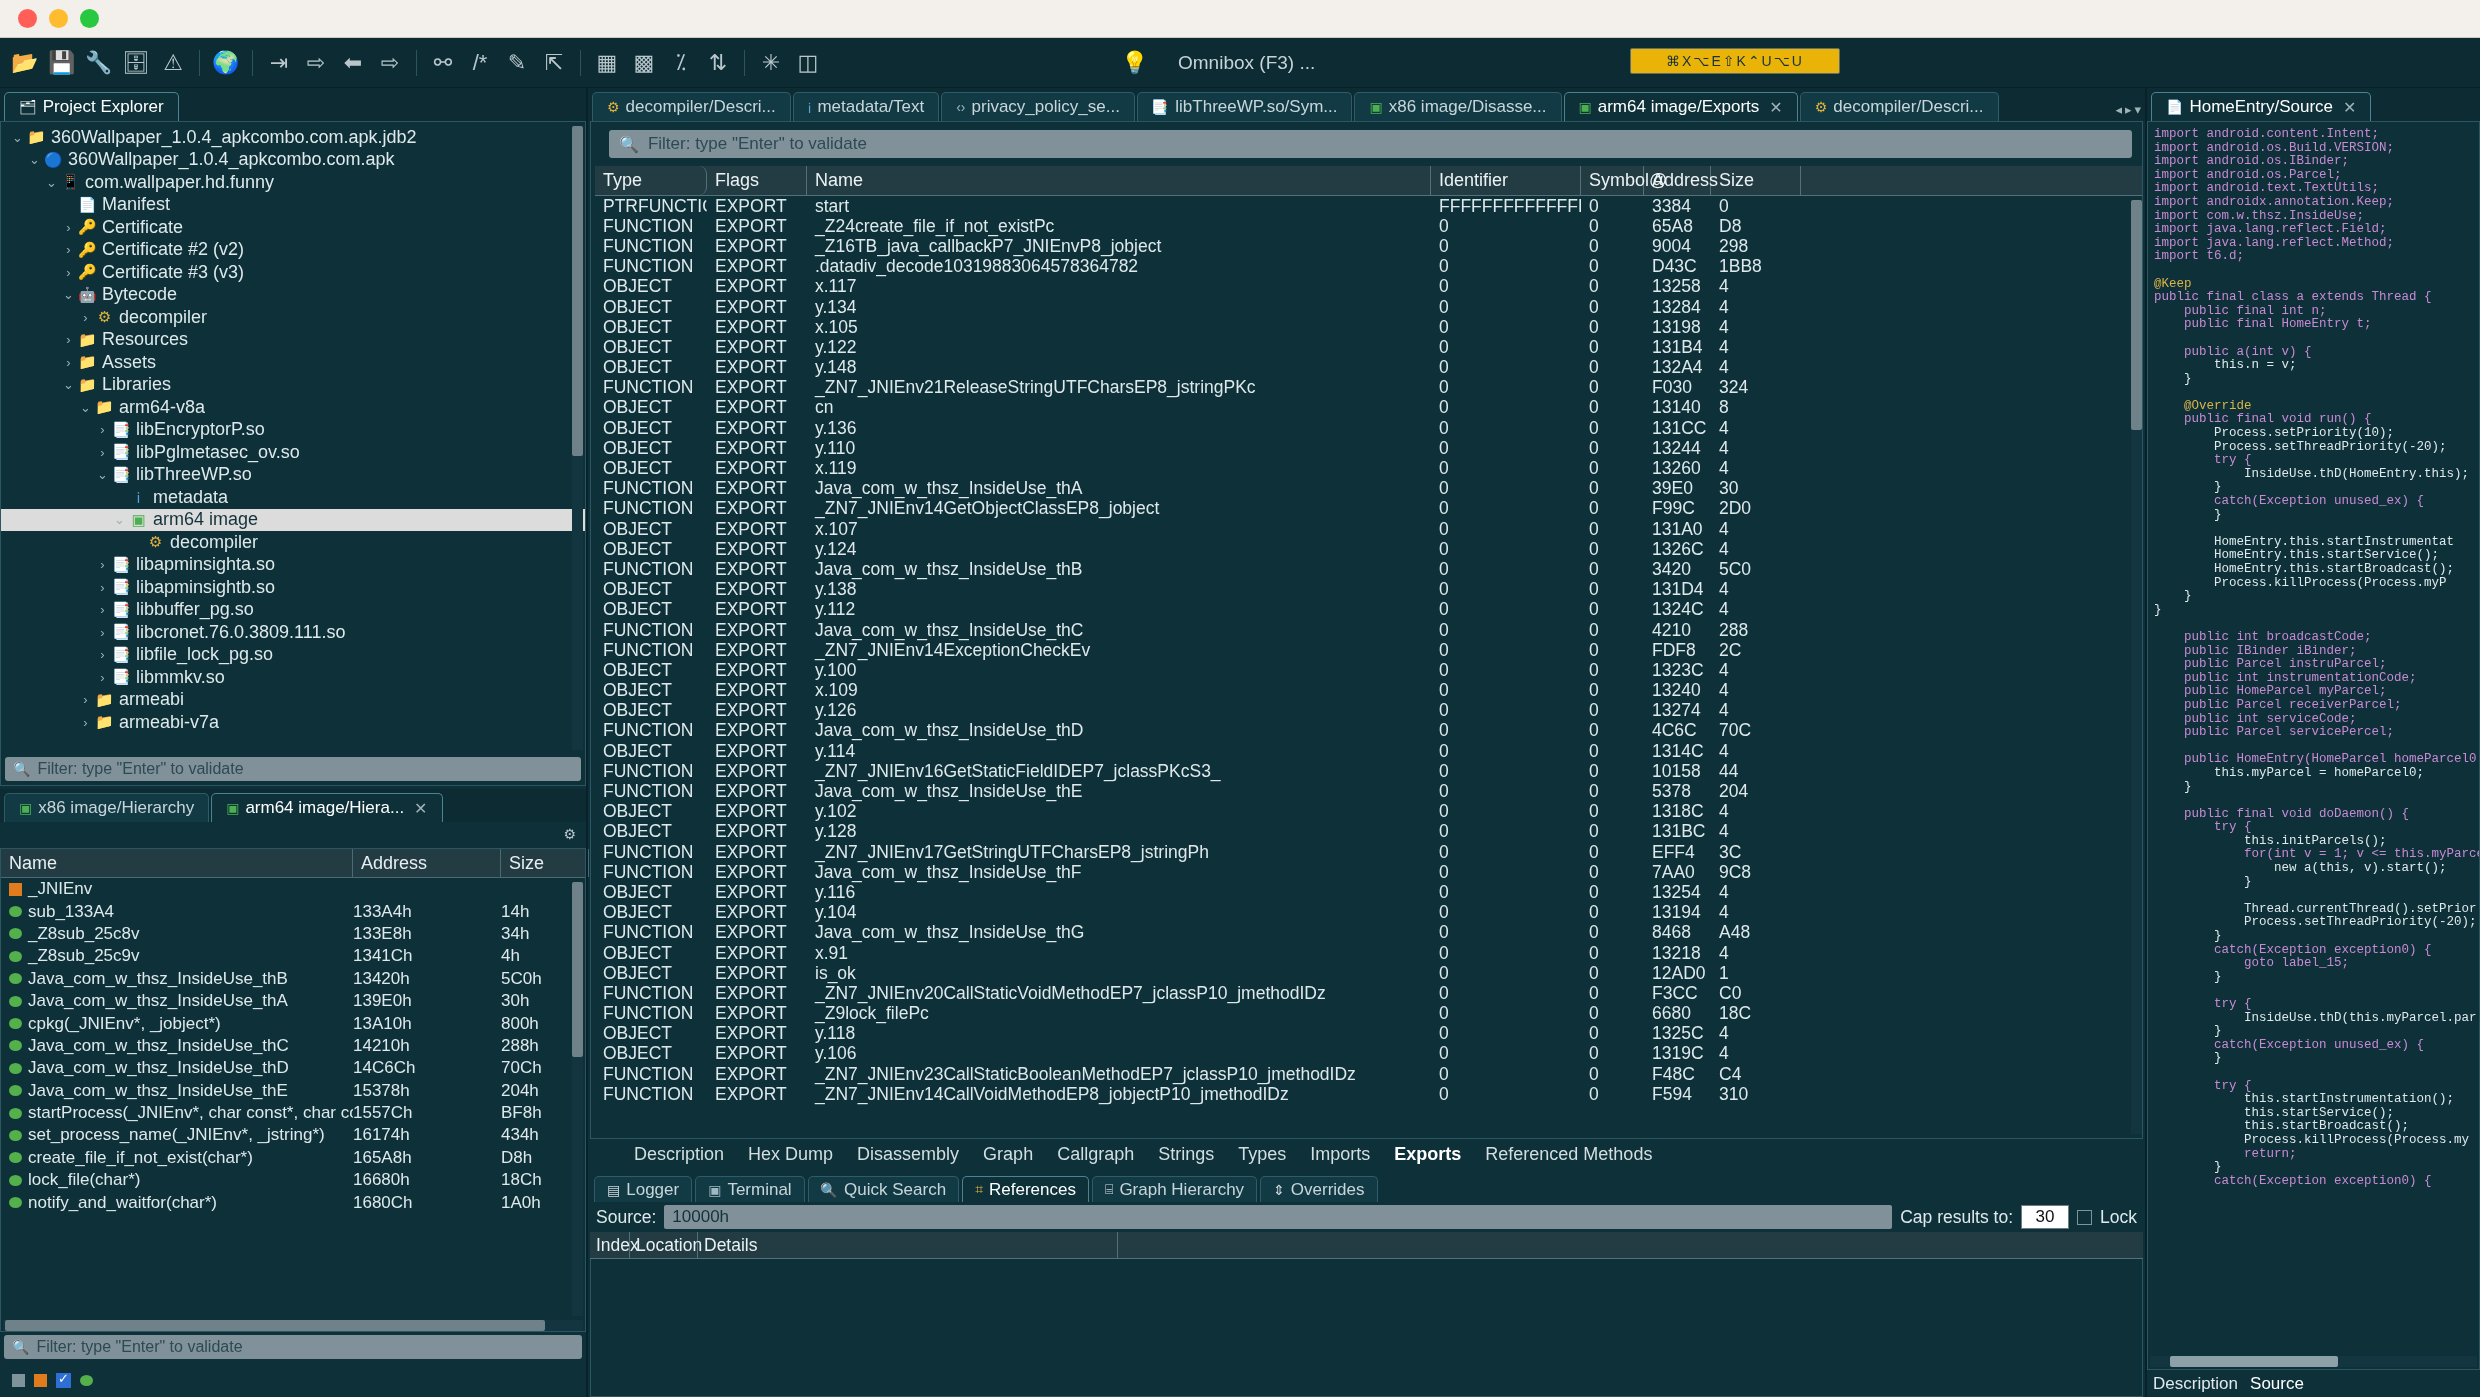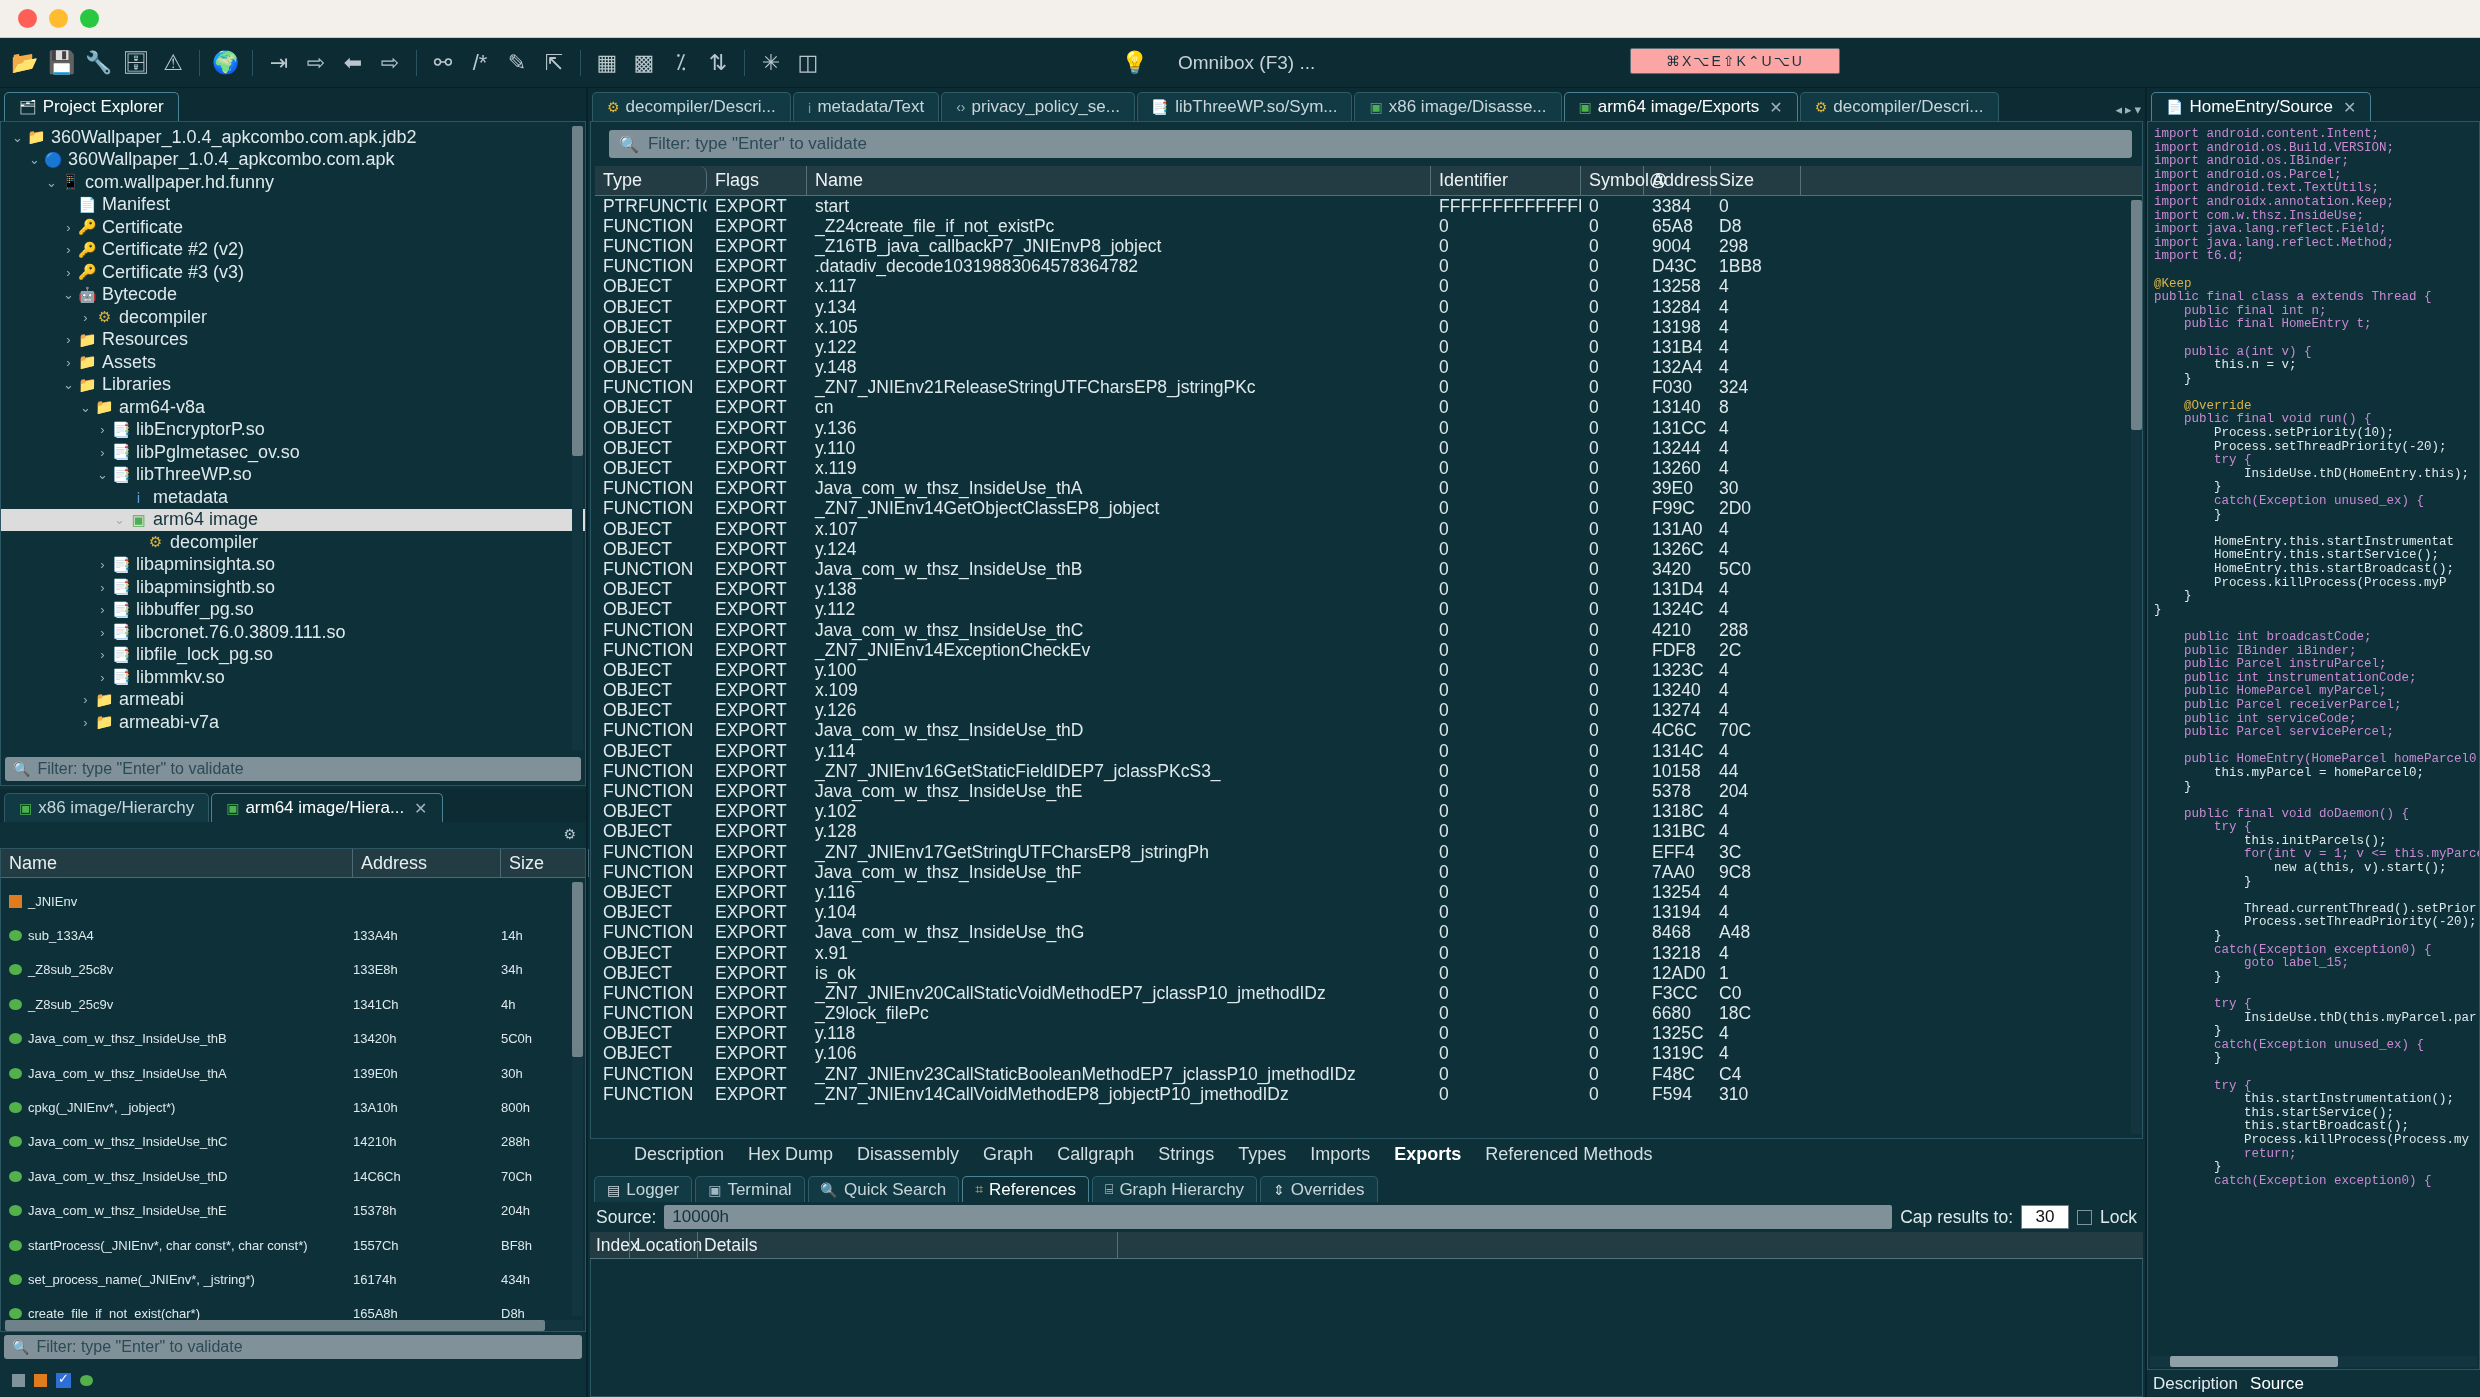--- a/index.html
+++ b/index.html
@@ -38,21 +38,21 @@
     width:34px; height:34px; display:flex; align-items:center; justify-content:center;
     font-size:22px; line-height:1; color:#b9c7cc; cursor:default; border-radius:3px;
   }
   .tb-sep { width:1px; height:26px; background:#2a5460; margin:0 6px; }
   .omnibox-label {
     position:absolute; left:50%; transform:translateX(-62px);
     font-size:19px; color:#c6d3d8; white-space:nowrap;
   }
   .omnibox-field {
     position:absolute; right:640px; top:10px; width:210px; height:26px;
-    background:#fca5a5; border:1px solid #5d6d74; border-radius:2px;
+    background:#eab308; border:1px solid #5d6d74; border-radius:2px;
     display:flex; align-items:center; justify-content:center;
     font-size:14px; color:#16323b; letter-spacing:2px;
   }
 
   
   .body-row { flex:1; display:flex; min-height:0; }
 
   .col-left  { width:588px; flex:0 0 588px; display:flex; flex-direction:column; min-height:0; border-right:2px solid #07222b;}
   .col-mid   { flex:1; display:flex; flex-direction:column; min-height:0; min-width:0;}
   .col-right { width:335px; flex:0 0 335px; display:flex; flex-direction:column; min-height:0; border-left:2px solid #07222b;}
@@ -95,21 +95,21 @@
 
   
   .col-left-bottom { height:608px; flex:0 0 608px; display:flex; flex-direction:column; margin-top:3px;}
   .mini-toolbar { height:26px; flex:0 0 26px; background:#0d3039; position:relative;}
   .mini-toolbar .gear { position:absolute; right:10px; top:4px; font-size:14px; color:#b9c7cc;}
   .htable { flex:1; min-height:0; display:flex; flex-direction:column; border:1px solid #2b5662;}
   .hhead { display:flex; height:29px; flex:0 0 29px; background:#233b42; align-items:center;
            font-size:18px; color:#e7eff1; border-bottom:1px solid #4c6a74;}
   .hhead div { padding-left:8px; border-right:1px solid #4c6a74; height:100%; display:flex; align-items:center;}
   .hrows { flex:1; overflow:hidden; position:relative;}
-  .hrow { display:flex; height:22.4px; font-size:13px; align-items:center; white-space:nowrap;margin-top:12px;}
+  .hrow { display:flex; height:22.4px; font-size:17px; align-items:center; white-space:nowrap;}
   .hrow .c0 { width:352px; flex:0 0 352px; display:flex; align-items:center; gap:6px; padding-left:8px; overflow:hidden;}
   .hrow .c1 { width:148px; flex:0 0 148px; }
   .hrow .c2 { width:80px; flex:0 0 80px; }
   .sq { width:13px; height:13px; flex:0 0 13px; display:inline-block; }
   .sq.orange { background:#e07b1e; }
   .sq.green  { background:#53b04b; border-radius:50%; width:11px;height:11px;}
   .hbottom { height:34px; flex:0 0 34px; display:flex; align-items:center; gap:9px; padding:0 12px;}
   .chk { width:15px;height:15px;border:1px solid #7f939a; background:#0d3039;}
   .chk.on { background:#2d6fd4; border-color:#2d6fd4; position:relative;}
   .chk.on:after{content:"✓"; position:absolute; left:1px; top:-3px; font-size:13px; color:#fff;}

